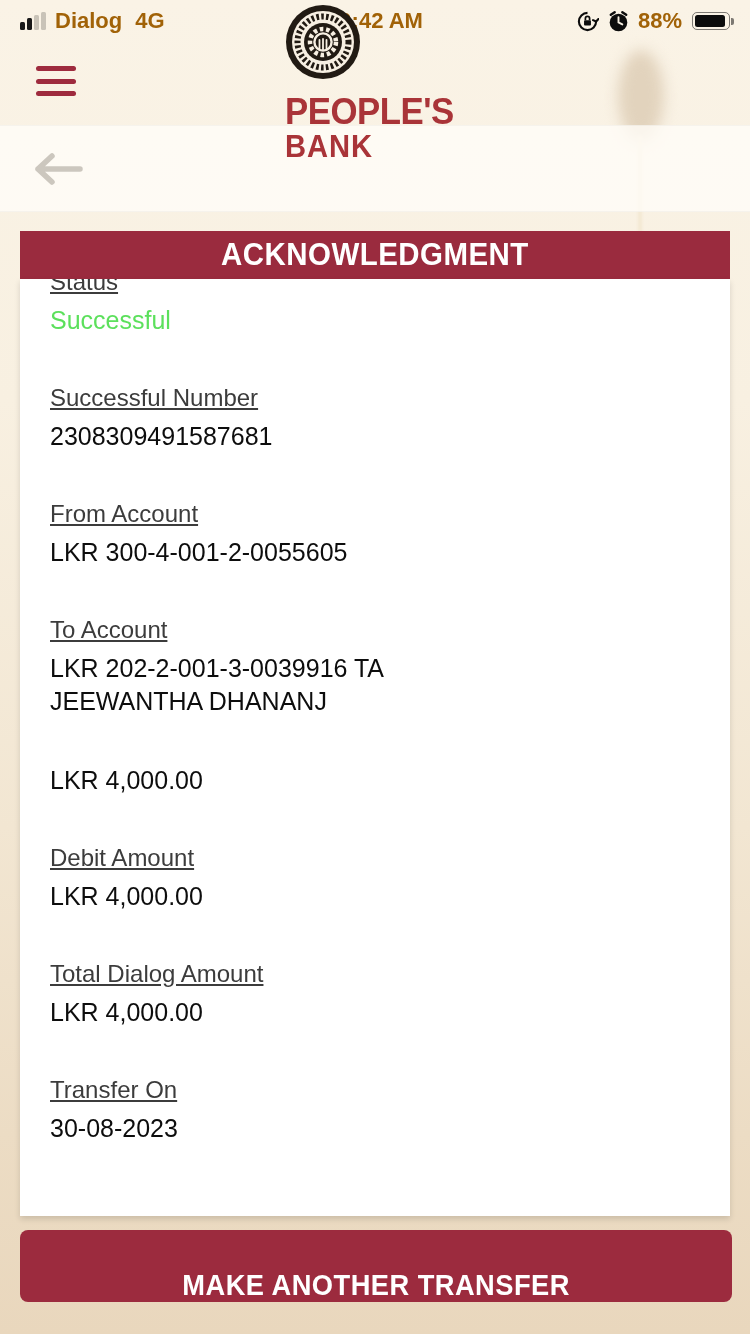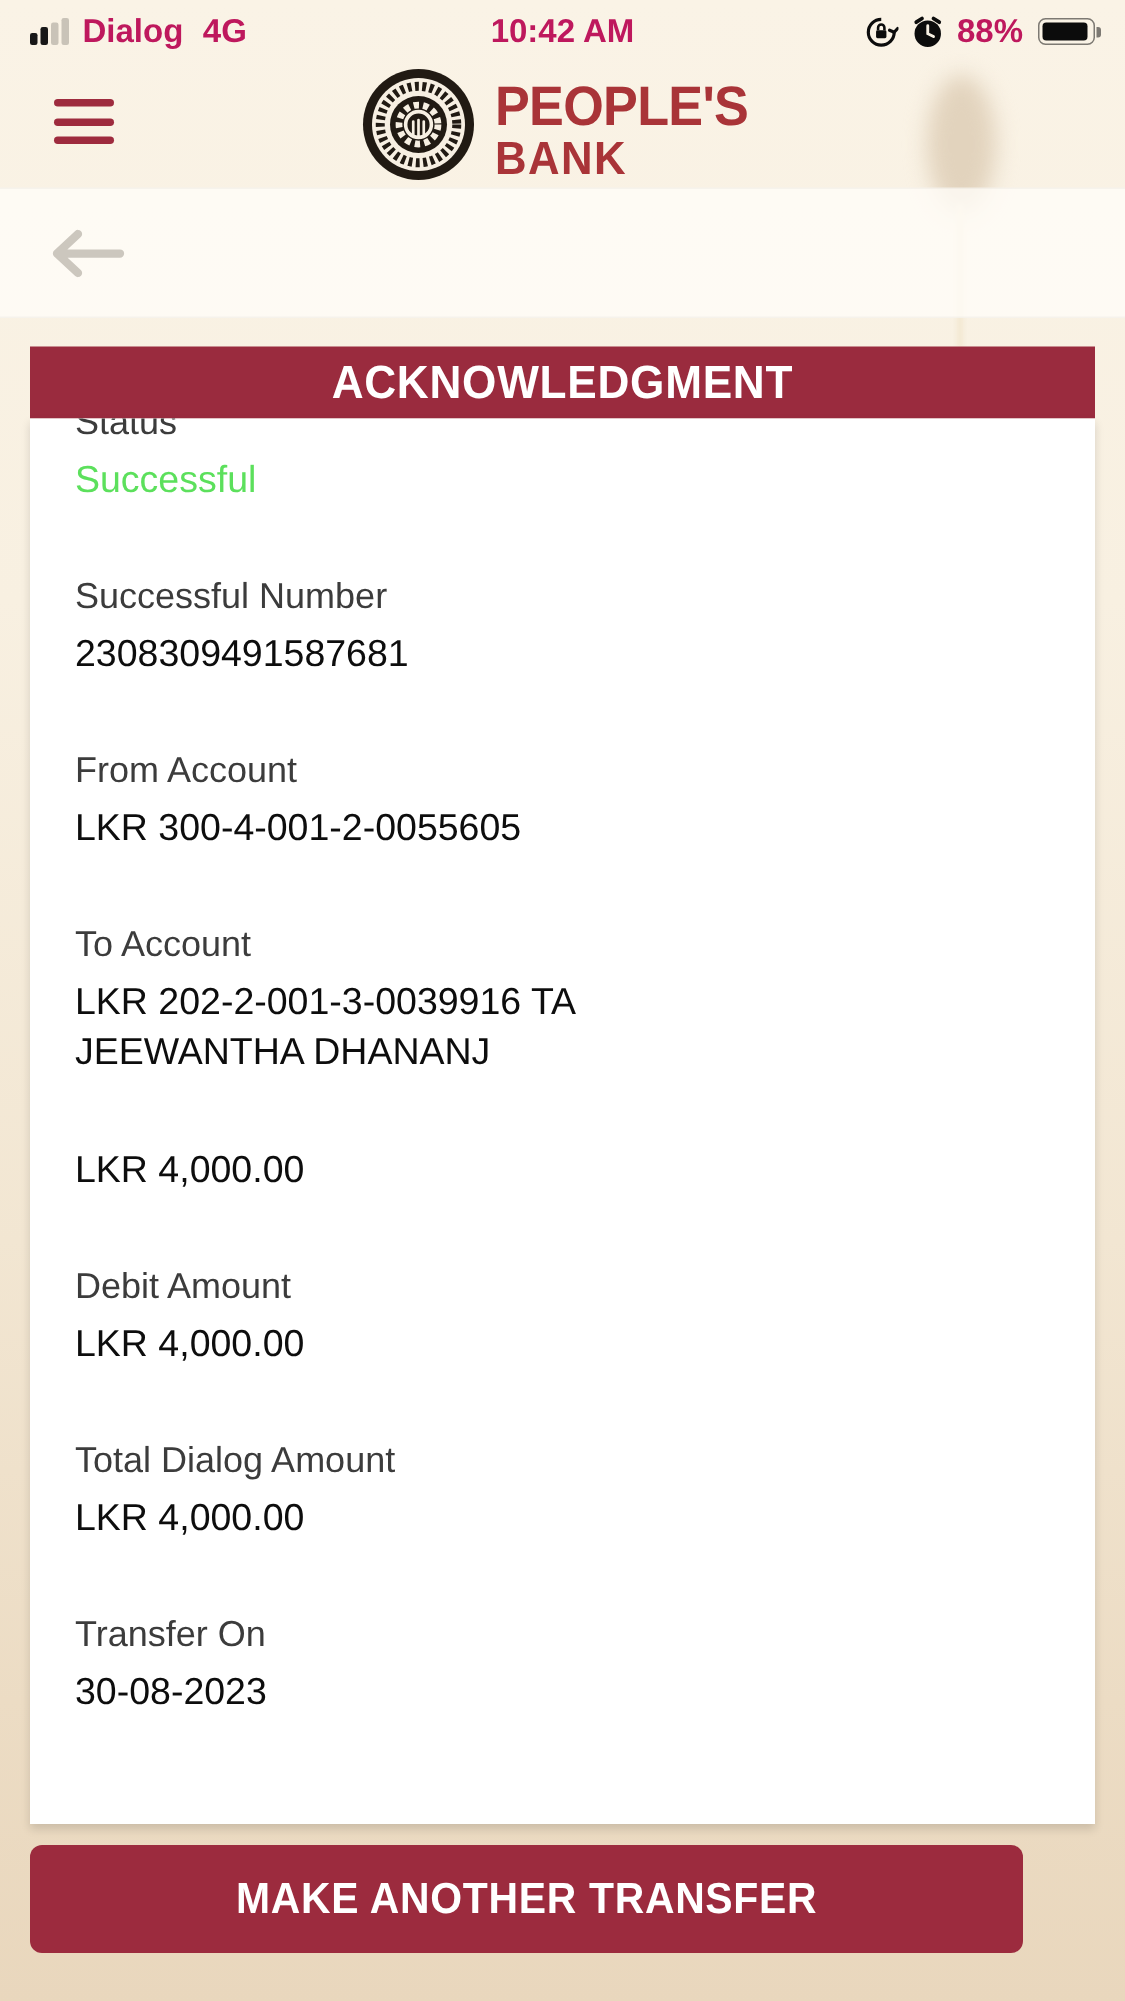--- a/index.html
+++ b/index.html
@@ -12,21 +12,21 @@
     color:#111;
   }
   
   .stalk-head { position:absolute; left:618px; top:50px; width:46px; height:92px;
     background:#e2d3bd; border-radius:50%; filter:blur(7px); z-index:-1; }
   .stalk-stem { position:absolute; left:638px; top:136px; width:4px; height:96px;
     background:#f3e8d2; filter:blur(1.5px); z-index:-1; }
 
   
   .status-bar { height:40px; display:flex; align-items:center; padding:2px 20px 0 20px;
-    font-size:22px; font-weight:700; color:#be185d; }
+    font-size:22px; font-weight:700; color:#a16207; }
   .sb-left { flex:1; display:flex; align-items:center; gap:9px; }
   .sb-center { flex:0 0 auto; }
   .sb-right { flex:1; display:flex; align-items:center; justify-content:flex-end; gap:8px; }
   .signal { display:flex; align-items:flex-end; gap:2px; height:18px; }
   .signal span { width:5px; border-radius:1.5px; background:#c9c3b8; display:block; }
   .signal span:nth-child(1){ height:8px;  background:#181818; }
   .signal span:nth-child(2){ height:12px; background:#181818; }
   .signal span:nth-child(3){ height:15px; }
   .signal span:nth-child(4){ height:18px; }
   .sb-net { font-weight:700; margin-left:4px; }
@@ -35,21 +35,21 @@
   .battery::before { content:""; position:absolute; left:2px; top:2px; right:4px; bottom:2px;
     background:#0c0c0c; border-radius:2.5px; }
   .battery::after { content:""; position:absolute; right:-5px; top:5px; width:3px; height:7px;
     background:rgba(0,0,0,.5); border-radius:0 2px 2px 0; }
 
   
   .app-header { height:85px; position:relative; display:flex; align-items:center; justify-content:center; }
   .hamburger { position:absolute; left:36px; top:26px; width:40px; height:30px; display:flex;
     flex-direction:column; justify-content:space-between; cursor:pointer; }
   .hamburger span { display:block; height:5px; border-radius:2.5px; background:#9e2b3e; }
-  .logo { display:flex; align-items:flex-end; gap:13px; }
+  .logo { display:flex; align-items:flex-start; gap:13px;flex-direction:column; }
   .wordmark { line-height:1; color:#a93438; transform:scaleX(.94); transform-origin:left center; }
   .wordmark .l1 { font-size:37px; font-weight:bold; letter-spacing:-.5px; }
   .wordmark .l2 { font-size:31px; font-weight:bold; letter-spacing:1px; margin-top:1px; }
 
   
   .sub-header { height:87px; background:rgba(255,253,247,.8); border-top:1px solid rgba(0,0,0,.03);
     border-bottom:1px solid rgba(0,0,0,.03); display:flex; align-items:center; }
   .back-btn { margin-left:30px; width:54px; display:flex; align-items:center; cursor:pointer; }
   .sub-titles { margin-left:14px; color:#9d3448; }
   .sub-titles .title { font-size:28px; line-height:34px; }
@@ -61,28 +61,28 @@
   .ack-banner { margin:0 20px; height:48px; background:#9a2b3e; display:flex;
     align-items:center; justify-content:center; }
   .ack-banner span { color:#fff; font-size:31px; font-weight:600; letter-spacing:.5px;
     transform:scaleX(.95); }
 
   
   .card { margin:0 20px; height:937px; background:#ffffff; padding:0 30px;
     overflow:hidden; box-shadow:0 3px 6px rgba(0,0,0,.14); }
   .row { margin-bottom:46px; }
   .row:first-child { margin-top:-12px; }
-  .row .label { font-size:24px; line-height:30px; color:#3c3c3c; }
+  .row .label { font-size:24px; line-height:30px; color:#3c3c3c;text-decoration:underline; }
   .row .value { font-size:25px; line-height:33px; margin-top:7px; color:#0d0d0d;
     font-weight:400; white-space:pre-line; }
   .row .value.success { color:#5ce05c; }
 
   
   .footer-btn { margin:14px 20px 0 20px; height:72px; background:#9c2b3e; border:none;
-    border-radius:8px; width:662px; display:flex; align-items:center; justify-content:center;
+    border-radius:8px; width:712px; display:flex; align-items:flex-end; justify-content:center;
     cursor:pointer; }
   .footer-btn span { color:#fff; font-size:29px; font-weight:600; letter-spacing:.5px;
     transform:scaleX(.94); }
 </style>
 </head>
 <body>
 
 <div class="stalk-head"></div>
 <div class="stalk-stem"></div>
 

